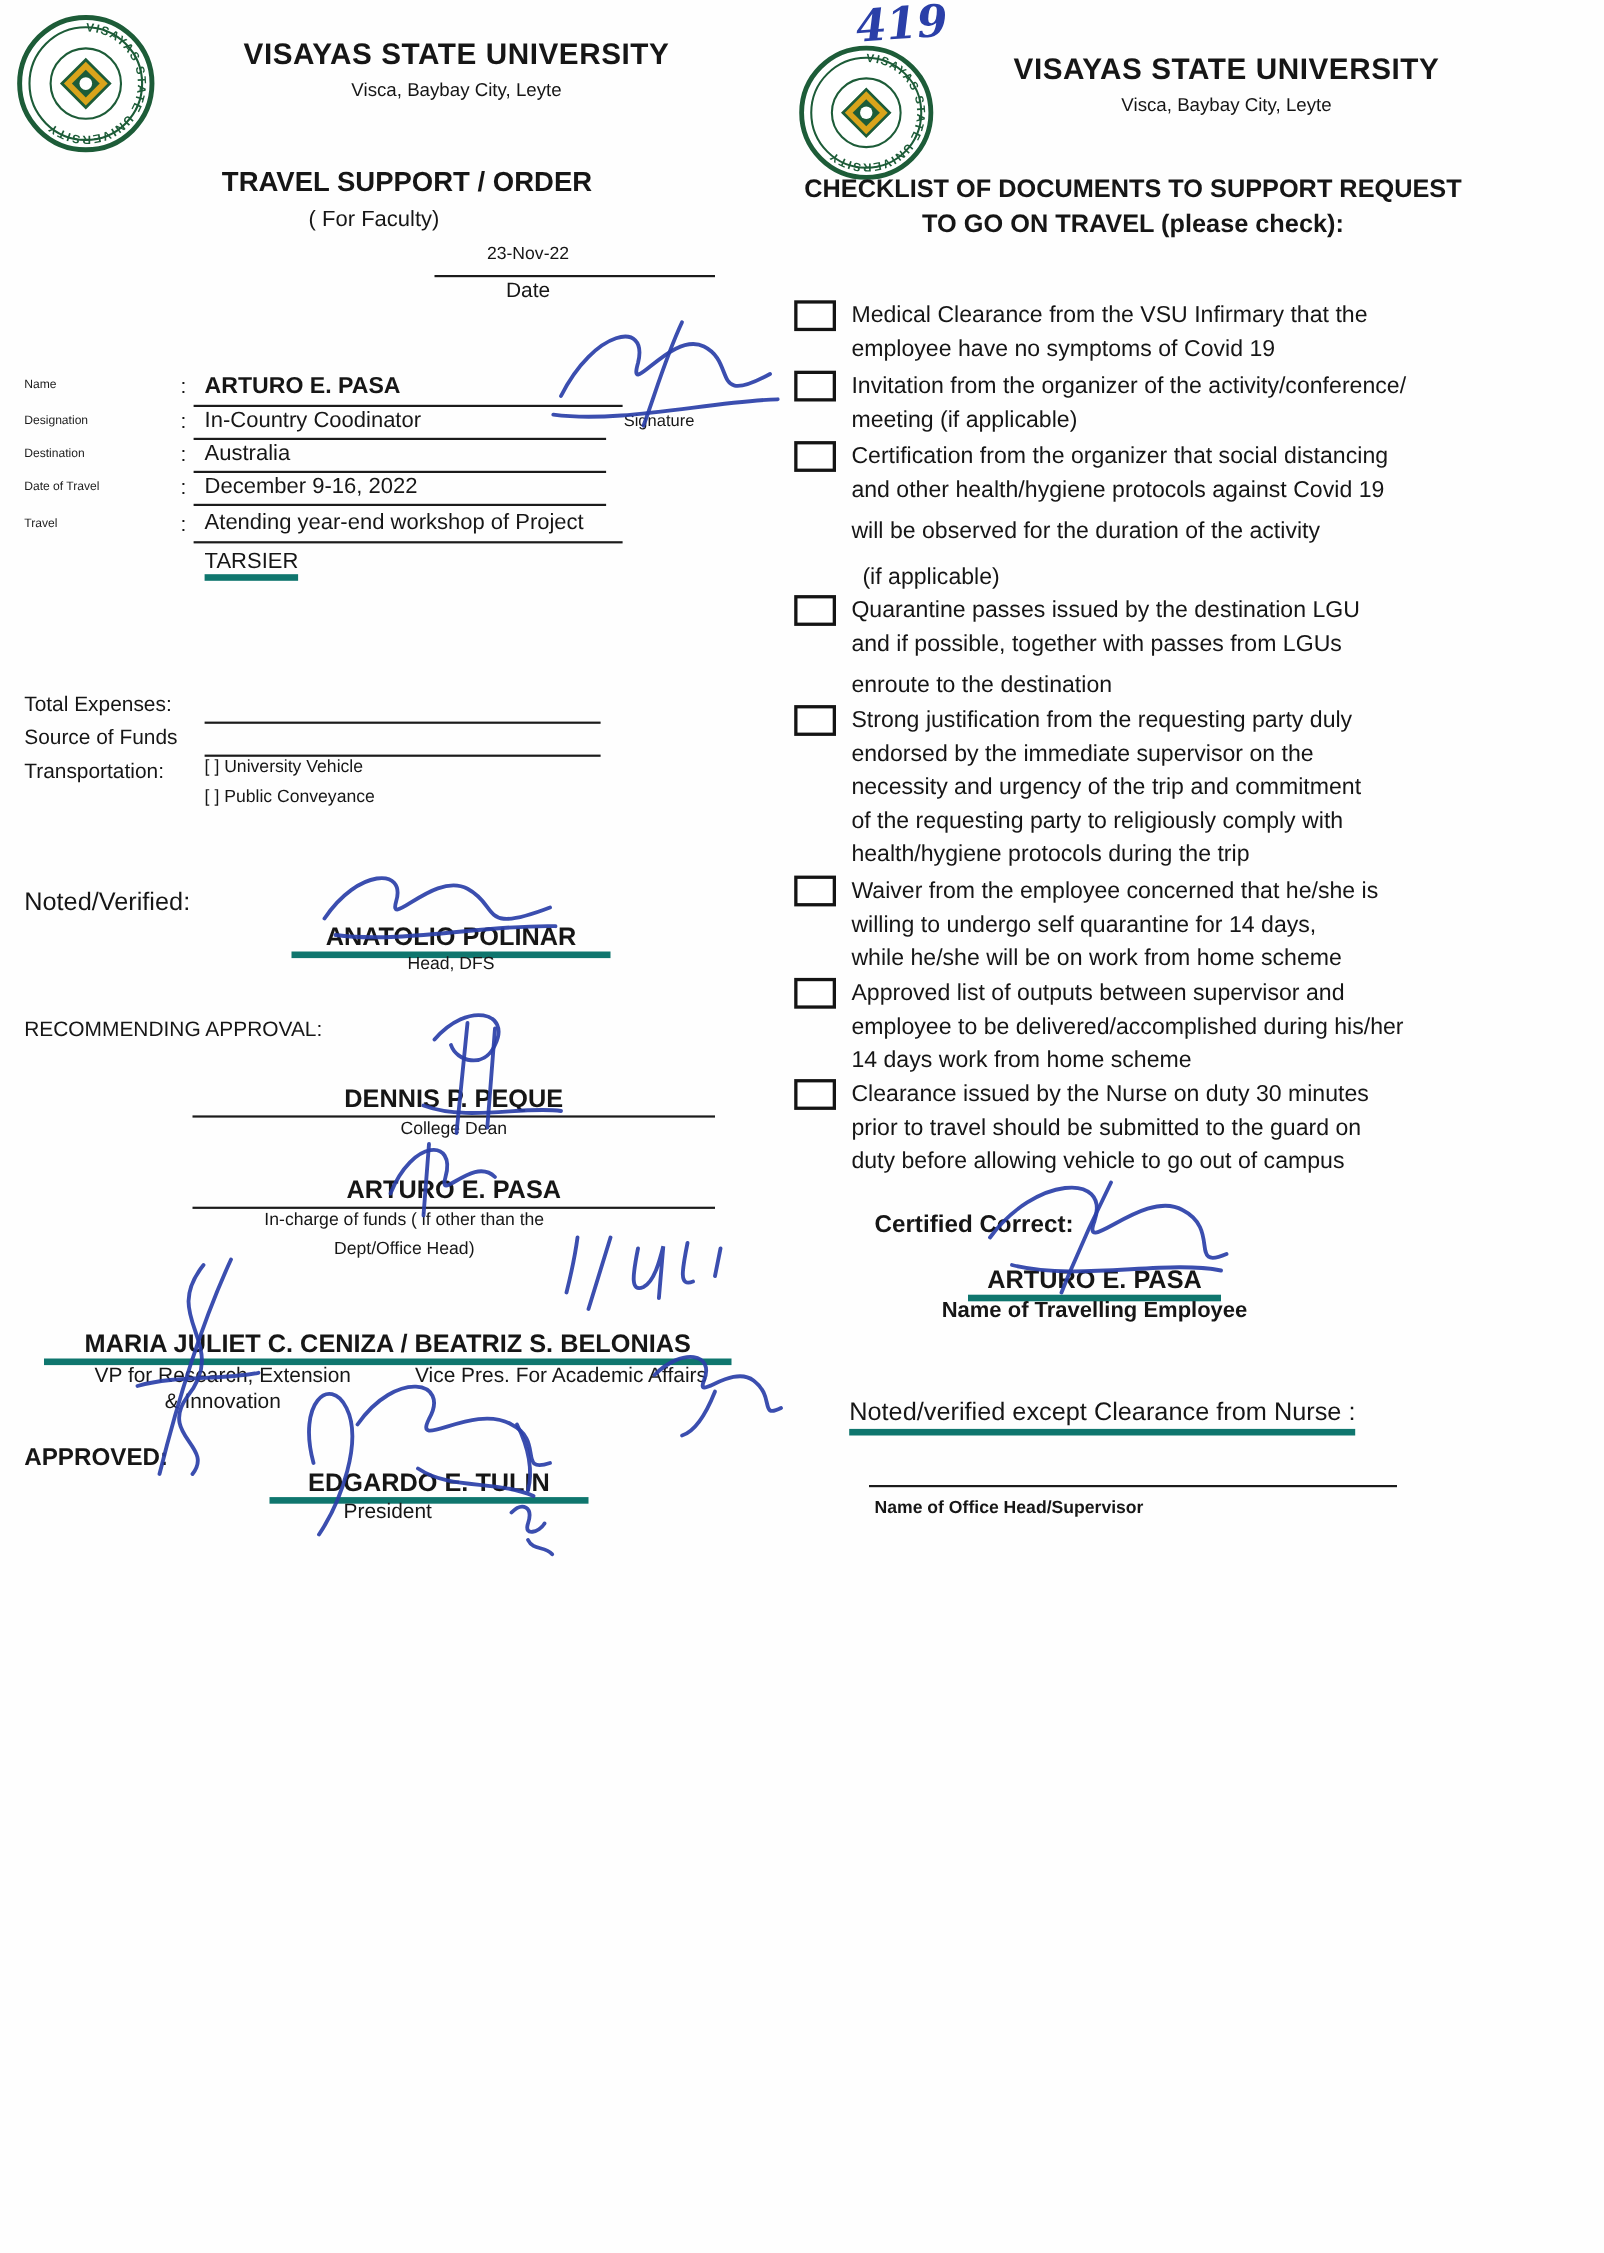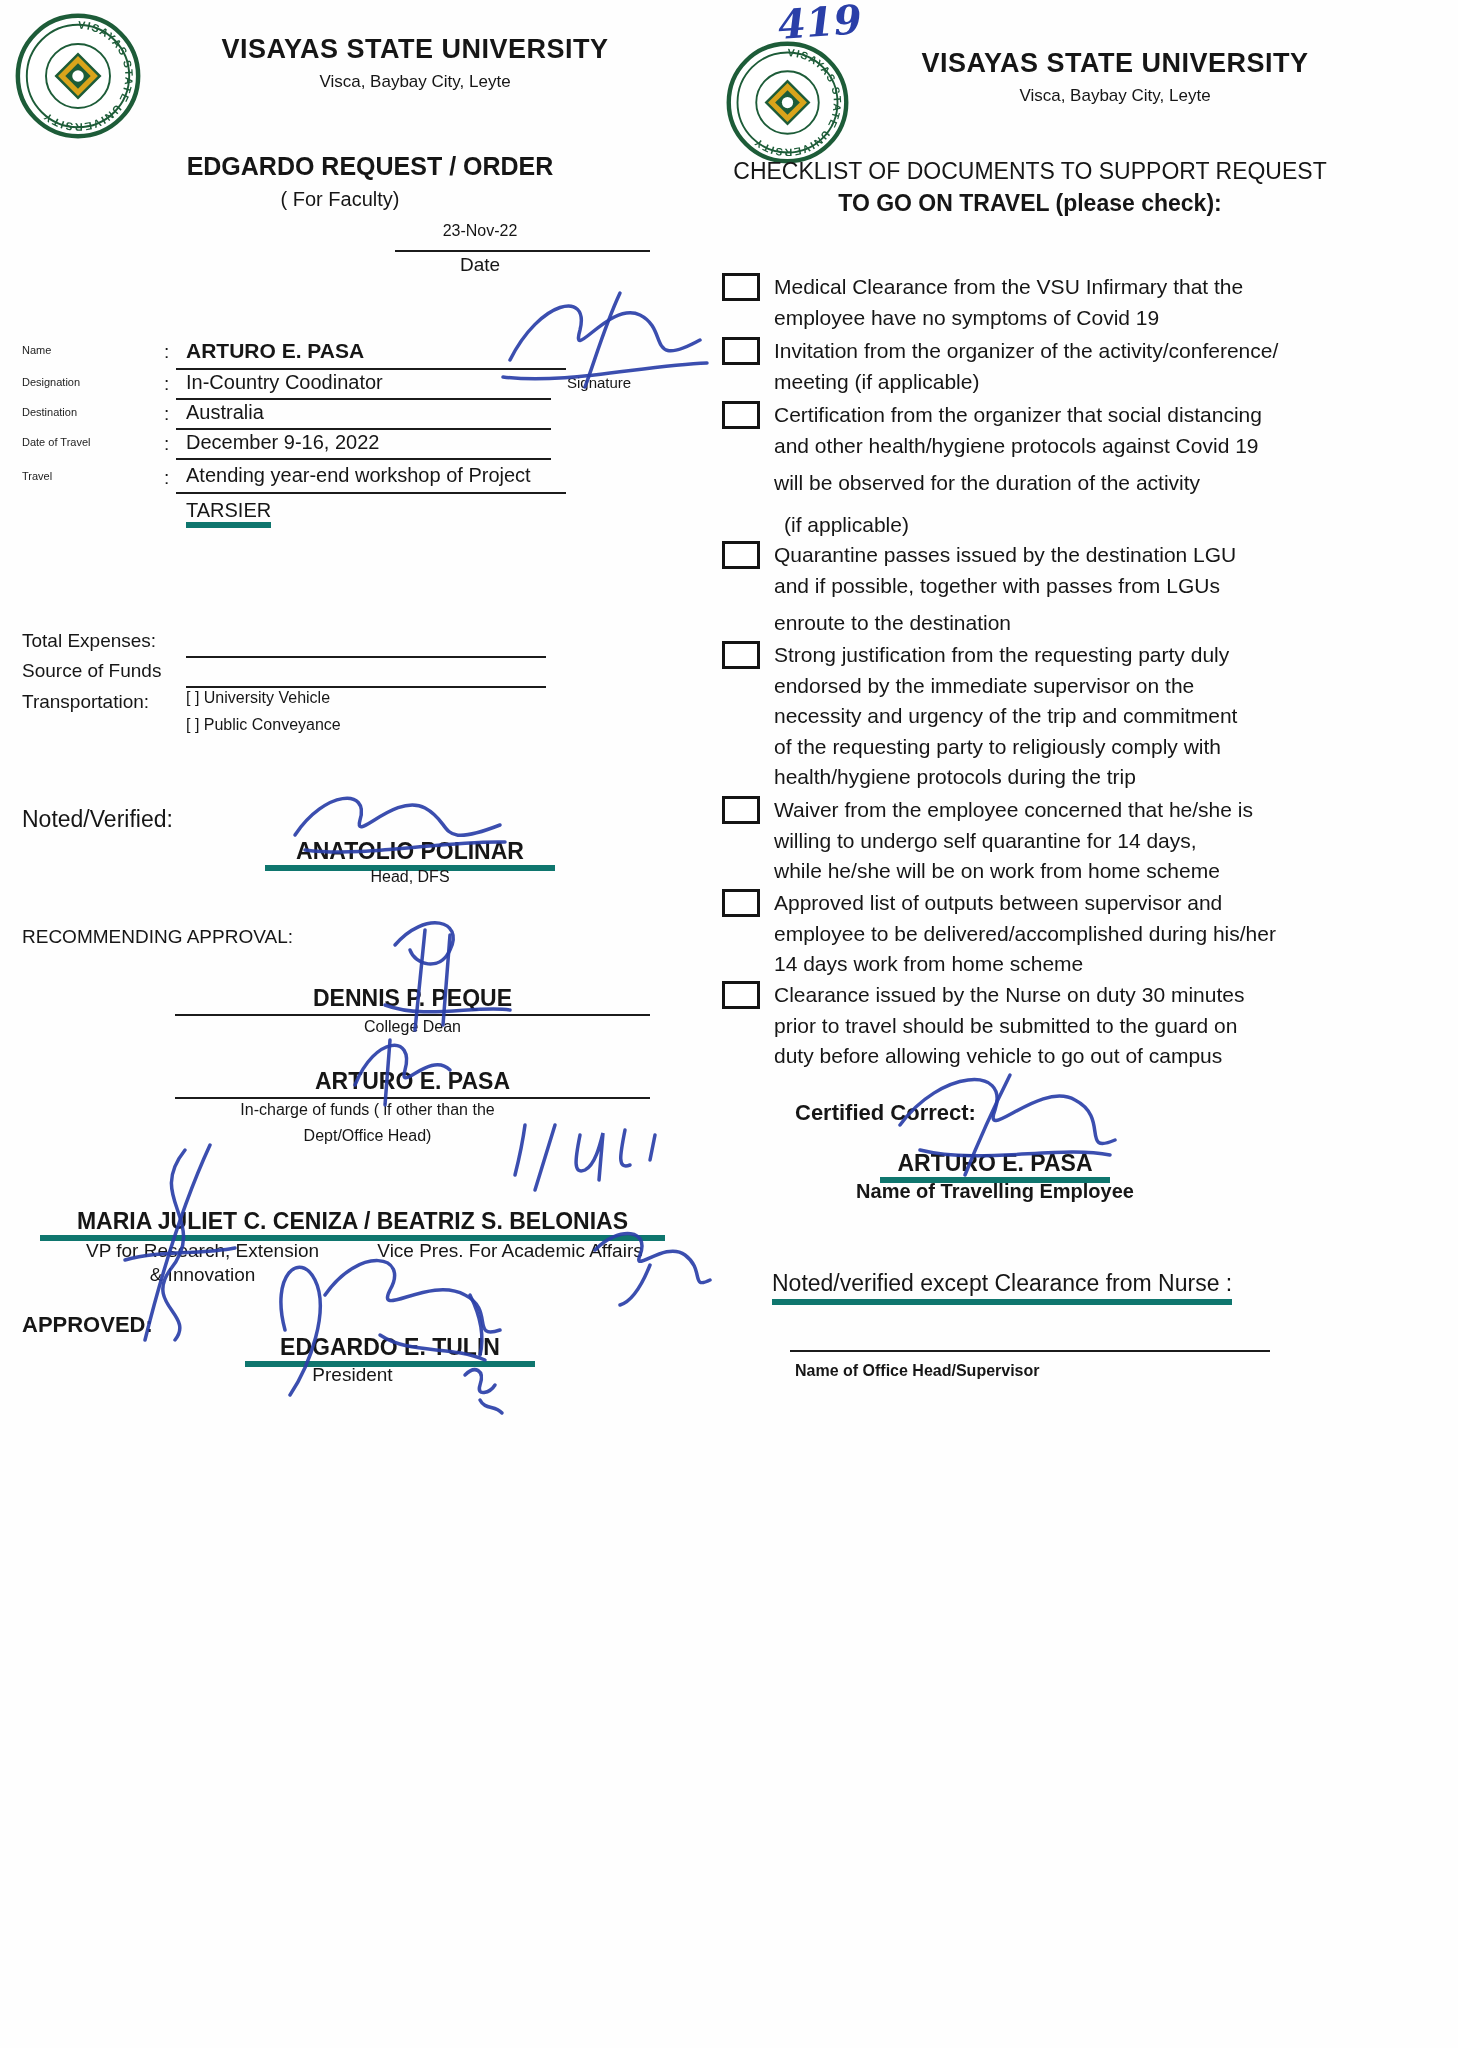--- a/index.html
+++ b/index.html
@@ -53,21 +53,21 @@
       <textPath href="#ringL">VISAYAS STATE UNIVERSITY</textPath>
     </text>
     <rect x="38" y="38" width="24" height="24" fill="#d9a41b" stroke="#1d5c38" stroke-width="2" transform="rotate(45 50 50)"></rect>
     <rect x="43" y="43" width="14" height="14" fill="#1d5c38" transform="rotate(45 50 50)"></rect>
     <circle cx="50" cy="50" r="4.5" fill="#ffffff"></circle>
   </svg>
 
   <div class="abs h-univ center" style="left:170px;top:34px;width:490px;">VISAYAS STATE UNIVERSITY</div>
   <div class="abs h-addr center" style="left:170px;top:72px;width:490px;">Visca, Baybay City, Leyte</div>
 
-  <div class="abs h-title center" style="left:120px;top:152px;width:500px;">EDGARDO REQUEST / ORDER</div>
+  <div class="abs h-title center" style="left:120px;top:152px;width:500px;">TRAVEL SUPPORT / ORDER</div>
   <div class="abs h-sub center" style="left:100px;top:188px;width:480px;">( For Faculty)</div>
 
   <div class="abs t20 center" style="left:380px;top:222px;width:200px;">23-Nov-22</div>
   <div class="fline" style="left:395px;top:250px;width:255px;"></div>
   <div class="abs t19 center" style="left:380px;top:254px;width:200px;">Date</div>
 
   <span class="flabel" style="top:344px;">Name</span>
   <span class="fcolon" style="top:341px;">:</span>
   <span class="fvalue bold" style="top:339px;font-size:21px;">ARTURO E. PASA</span>
   <div class="fline" style="left:176px;top:368px;width:390px;"></div>
@@ -138,21 +138,21 @@
       <textPath href="#ringR">VISAYAS STATE UNIVERSITY</textPath>
     </text>
     <rect x="38" y="38" width="24" height="24" fill="#d9a41b" stroke="#1d5c38" stroke-width="2" transform="rotate(45 50 50)"></rect>
     <rect x="43" y="43" width="14" height="14" fill="#1d5c38" transform="rotate(45 50 50)"></rect>
     <circle cx="50" cy="50" r="4.5" fill="#ffffff"></circle>
   </svg>
 
   <div class="abs h-univ center" style="left:870px;top:48px;width:490px;">VISAYAS STATE UNIVERSITY</div>
   <div class="abs h-addr center" style="left:870px;top:86px;width:490px;">Visca, Baybay City, Leyte</div>
 
-  <div class="abs center" style="left:700px;top:158px;width:660px;font-size:23px;font-weight:normal;">CHECKLIST OF DOCUMENTS TO SUPPORT REQUEST</div>
+  <div class="abs center" style="left:700px;top:158px;width:660px;font-size:23px;font-weight:bold;">CHECKLIST OF DOCUMENTS TO SUPPORT REQUEST</div>
   <div class="abs center" style="left:700px;top:190px;width:660px;font-size:23px;font-weight:bold;">TO GO ON TRAVEL (please check):</div>
 
   <div class="cl-item" style="top:272px;">
     <span class="cl-box"></span>
     <div class="cl-text">
       <div>Medical Clearance from the VSU Infirmary that the</div>
       <div>employee have no symptoms of Covid 19</div>
     </div>
   </div>
 

